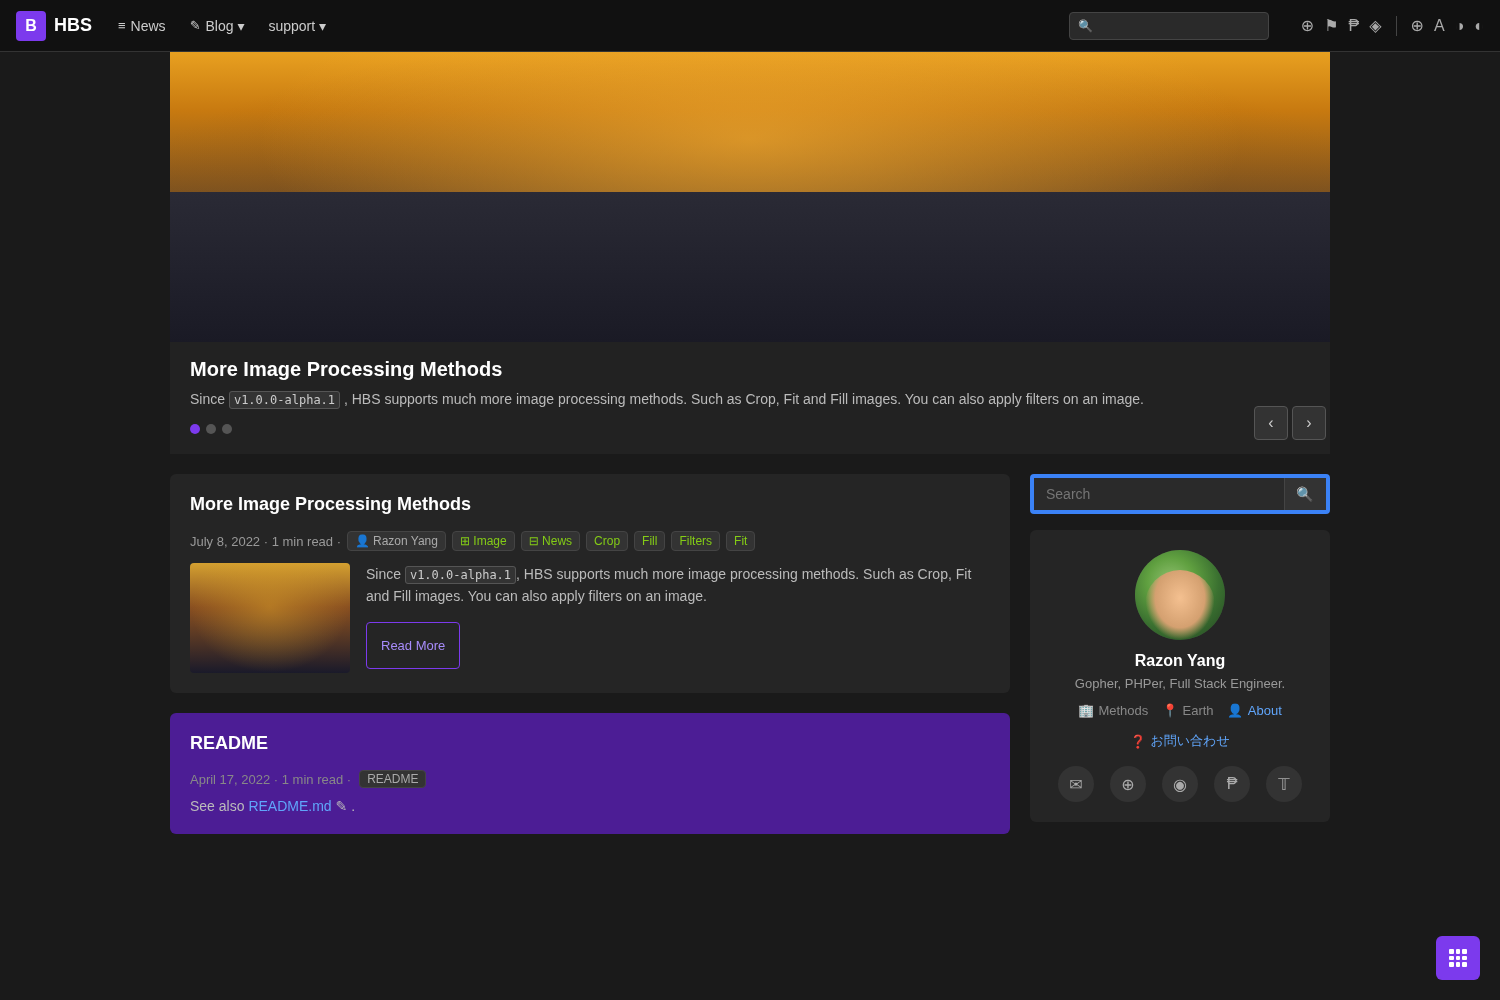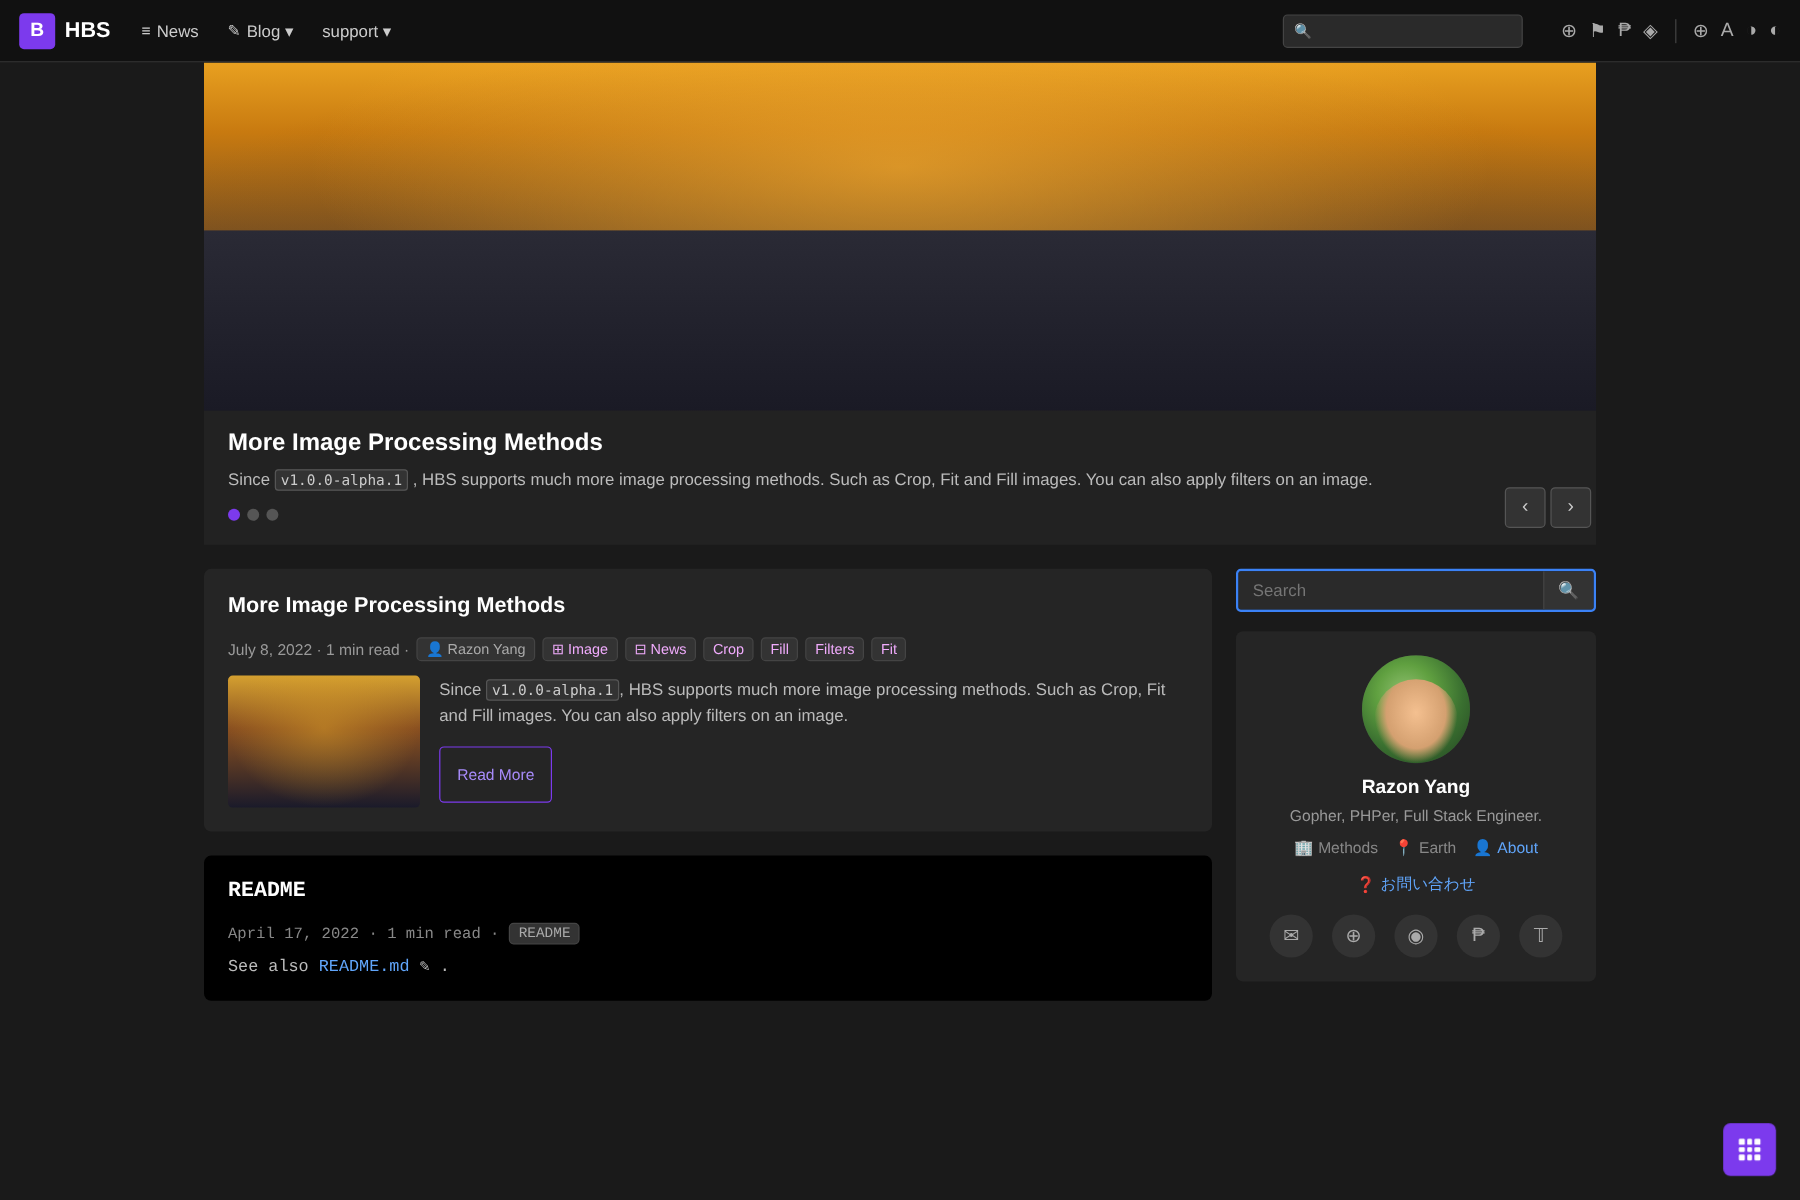--- a/index.html
+++ b/index.html
@@ -223,21 +223,21 @@
     }
     .meta-tag {
       display: inline-flex;
       align-items: center;
       gap: 3px;
       background: #333;
       border: 1px solid #444;
       border-radius: 4px;
       padding: 2px 7px;
       font-size: 12px;
-      color: #f0abfc;
+      color: #84cc16;
     }
     .meta-tag.author { color: #aaa; }
     .article-body {
       display: flex;
       gap: 16px;
     }
     .article-thumb {
       width: 160px;
       height: 110px;
       flex-shrink: 0;
@@ -281,24 +281,23 @@
       border: 1px solid #7c3aed;
       color: #a78bfa;
       border-radius: 4px;
       padding: 15px 14px;
       cursor: pointer;
       font-size: 13px;
     }
 
     
     .readme-card {
-      background: #000000;
+      background: #4c1d95;
       border-radius: 6px;
       padding: 20px;
-      font-family: Liberation Mono, monospace;
     }
     .readme-card h2 {
       color: #fff;
       font-size: 18px;
       margin-bottom: 16px;
       font-weight: 600;
     }
     .readme-meta {
       color: #888;
       font-size: 13px;
@@ -330,21 +329,21 @@
     .right-col {
       width: 300px;
       flex-shrink: 0;
     }
 
     .sidebar-search {
       display: flex;
       margin-bottom: 16px;
       border-radius: 4px;
       overflow: hidden;
-      border: 2px solid #3b82f6;
+      border: 4px solid #3b82f6;
     }
     .sidebar-search input {
       flex: 1;
       background: #2a2a2a;
       border: none;
       color: #ccc;
       padding: 8px 12px;
       font-size: 14px;
       outline: none;
     }

